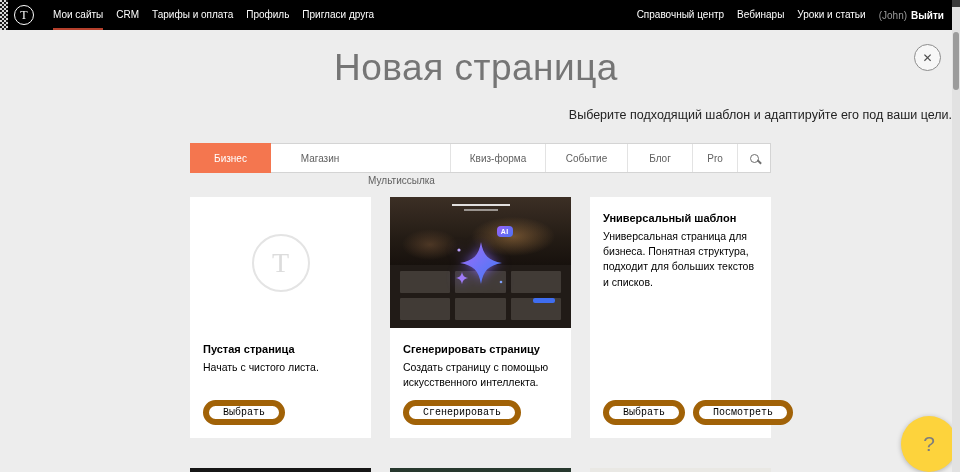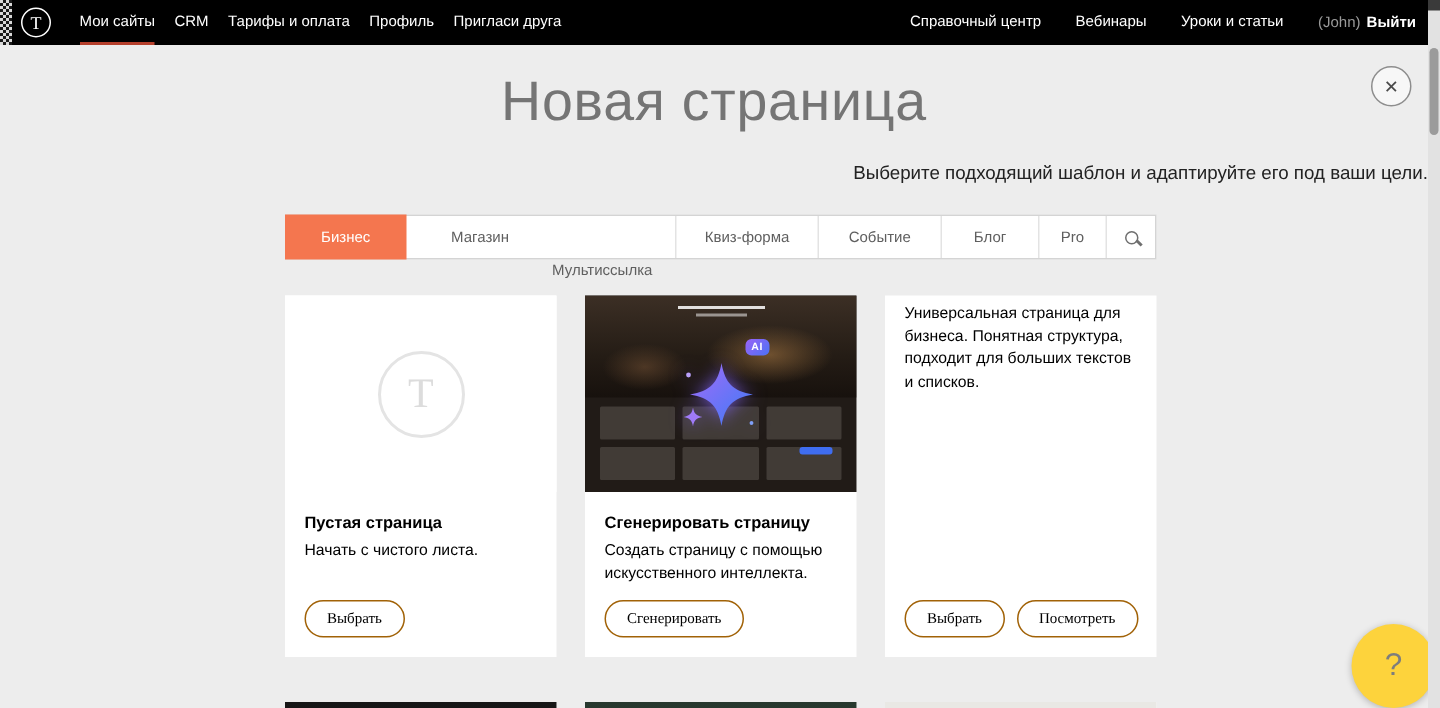--- a/index.html
+++ b/index.html
@@ -22,21 +22,21 @@
   }
   .logo{
     width:20px; height:20px; border:1.5px solid #fff; border-radius:50%;
     display:flex; align-items:center; justify-content:center;
     font-family:"Liberation Serif", serif; font-size:12px; margin-left:14px; flex:none;
     cursor:pointer;
   }
   .nav-left{ display:flex; gap:13px; margin-left:19px; font-size:10px; }
   .nav-item{ height:30px; line-height:30px; cursor:pointer; white-space:nowrap; }
   .nav-item.active{ box-shadow:inset 0 -2px 0 #b5402c; }
-  .nav-right{ margin-left:auto; margin-right:8px; display:flex; gap:23px; font-size:10px; align-items:center; }
+  .nav-right{ margin-left:auto; margin-right:8px; display:flex; gap:13px; font-size:10px; align-items:center; }
   .user-chunk{ display:flex; gap:4px; align-items:center; cursor:pointer; }
   .user{ color:#9a9a9a; }
   .logout{ color:#fff; font-weight:bold; }
 
   
   .scrollbar{
     position:absolute; right:0; top:0; width:8px; height:472px;
     background:#e2e2e2; z-index:8;
   }
   .scroll-cap{ height:7px; background:#3a3a3a; }
@@ -93,22 +93,22 @@
 
   
   .cards{ position:absolute; left:190px; top:197px; width:581px; display:flex; gap:19px; }
   .cards-row2{ top:468px; }
   .card{ width:181px; height:241px; background:#fff; position:relative; flex:none; }
   .preview{ height:131px; position:relative; overflow:hidden; }
   .card-title{ font-weight:bold; font-size:11px; padding:15px 13px 0; color:#000; }
   .card-desc{ font-size:10.5px; color:#000; padding:5px 13px 0; line-height:1.45; }
   .card-actions{ position:absolute; left:13px; bottom:13px; display:flex; gap:8px; }
   .btn{
-    height:25px; padding:0 14px; border:1px solid #a16207; border-radius:13px;
-    background:#fff; font-size:10px; color:#000; font-family:Liberation Serif, serif;
+    height:25px; padding:0 14px; border:6px solid #a16207; border-radius:13px;
+    background:#fff; font-size:10px; color:#000; font-family:Liberation Mono, monospace;
     display:flex; align-items:center; cursor:pointer; white-space:nowrap;
   }
 
   
   .preview-blank{ display:flex; align-items:center; justify-content:center; background:#fff; }
   .blank-logo{
     width:58px; height:58px; border:2px solid #e4e4e4; border-radius:50%;
     display:flex; align-items:center; justify-content:center;
     font-family:"Liberation Serif", serif; font-size:28px; color:#dcdcdc;
   }
@@ -265,20 +265,21 @@
       <span class="ai-badge">AI</span>
     </div>
     <div class="card-title">Сгенерировать страницу</div>
     <div class="card-desc">Создать страницу с помощью искусственного интеллекта.</div>
     <div class="card-actions">
       <button class="btn">Сгенерировать</button>
     </div>
   </div>
 
   <div class="card">
+    <div class="card-title">Универсальный шаблон</div>
     <div class="card-desc">Универсальная страница для бизнеса. Понятная структура, подходит для больших текстов и списков.</div>
     <div class="card-actions">
       <button class="btn">Выбрать</button>
       <button class="btn">Посмотреть</button>
     </div>
   </div>
 </div>
 
 <div class="cards cards-row2">
   <div class="card">

